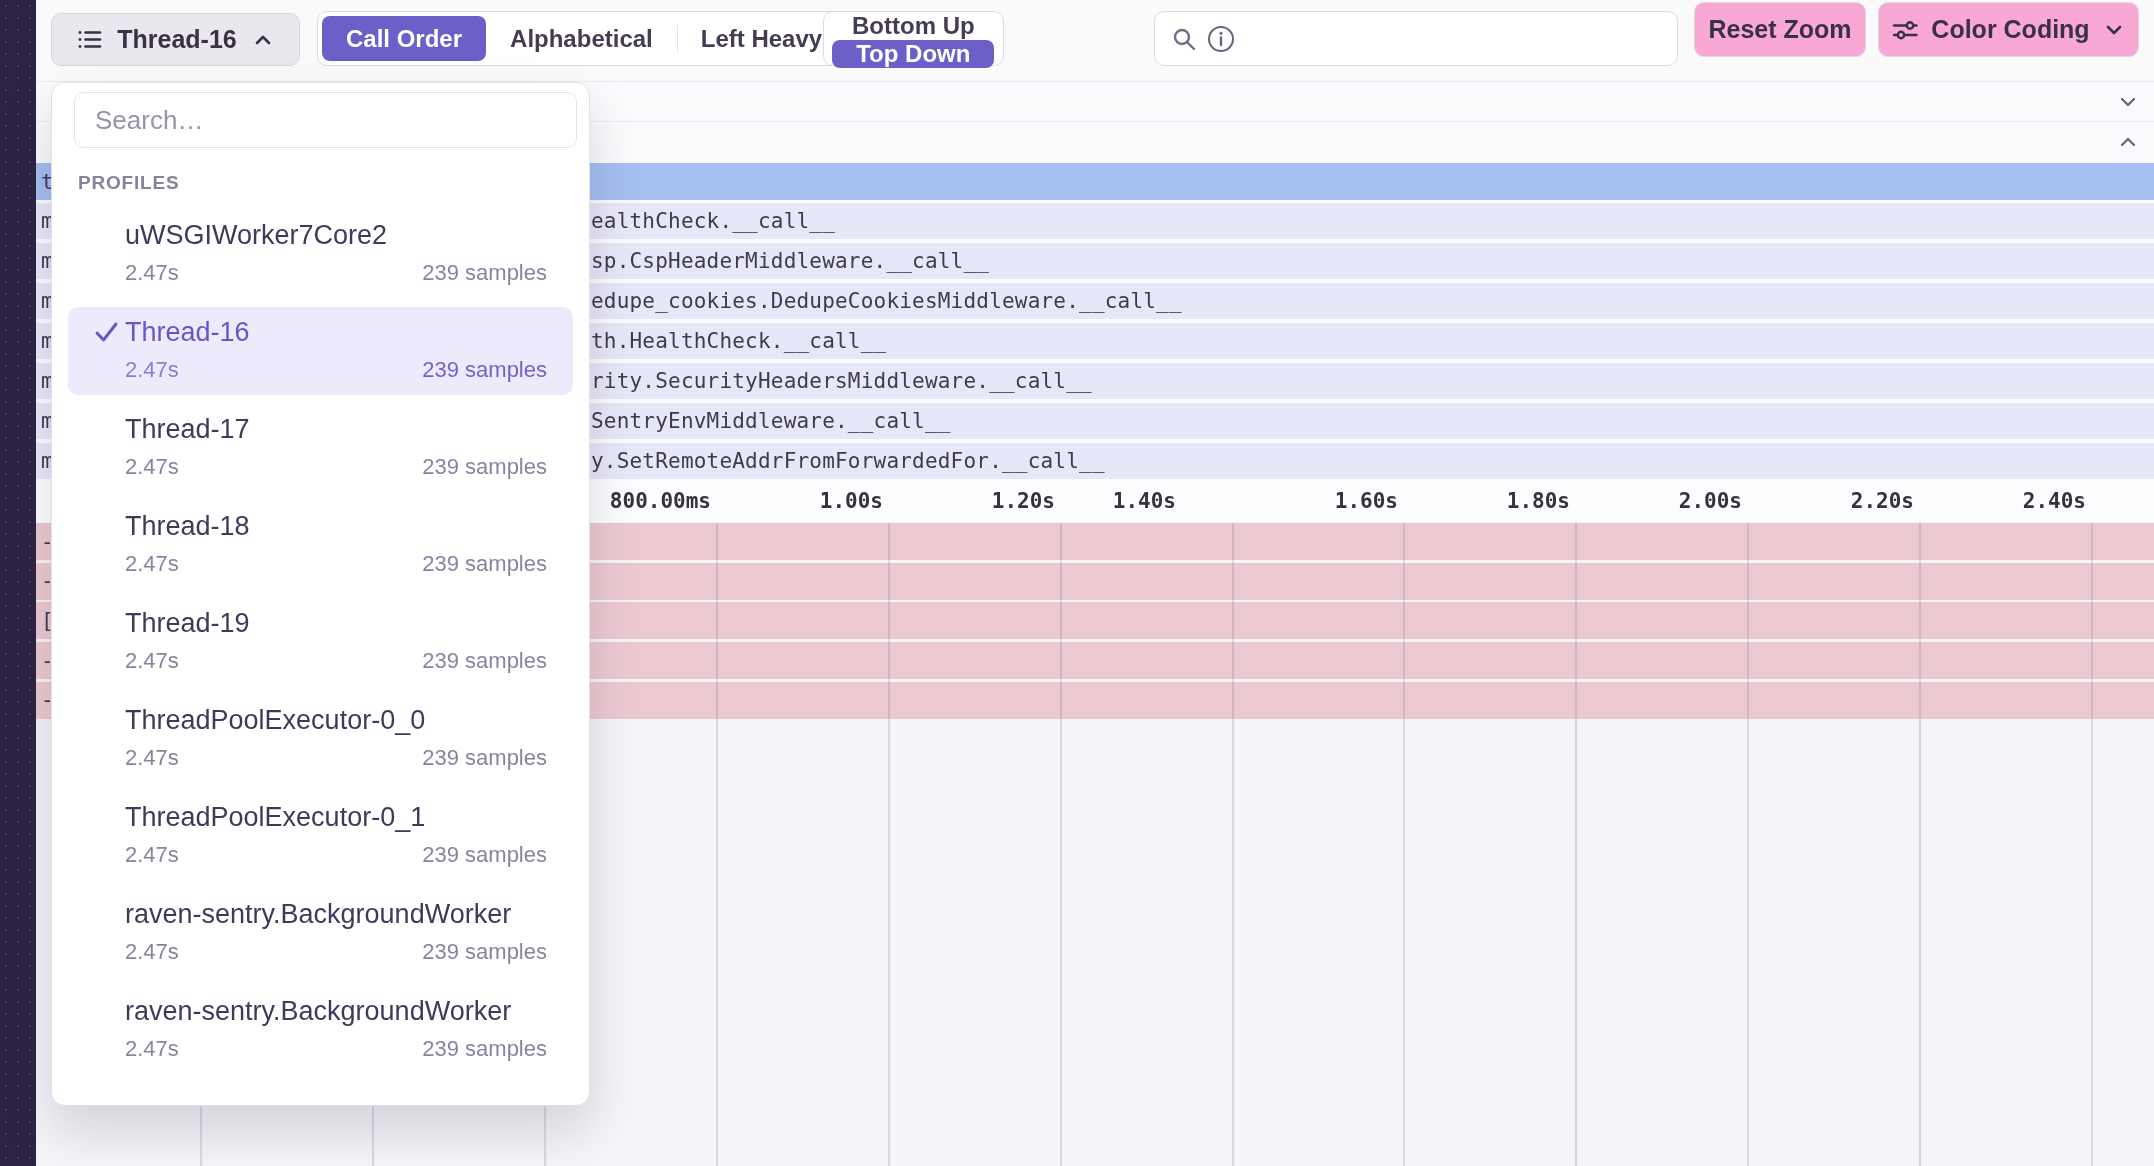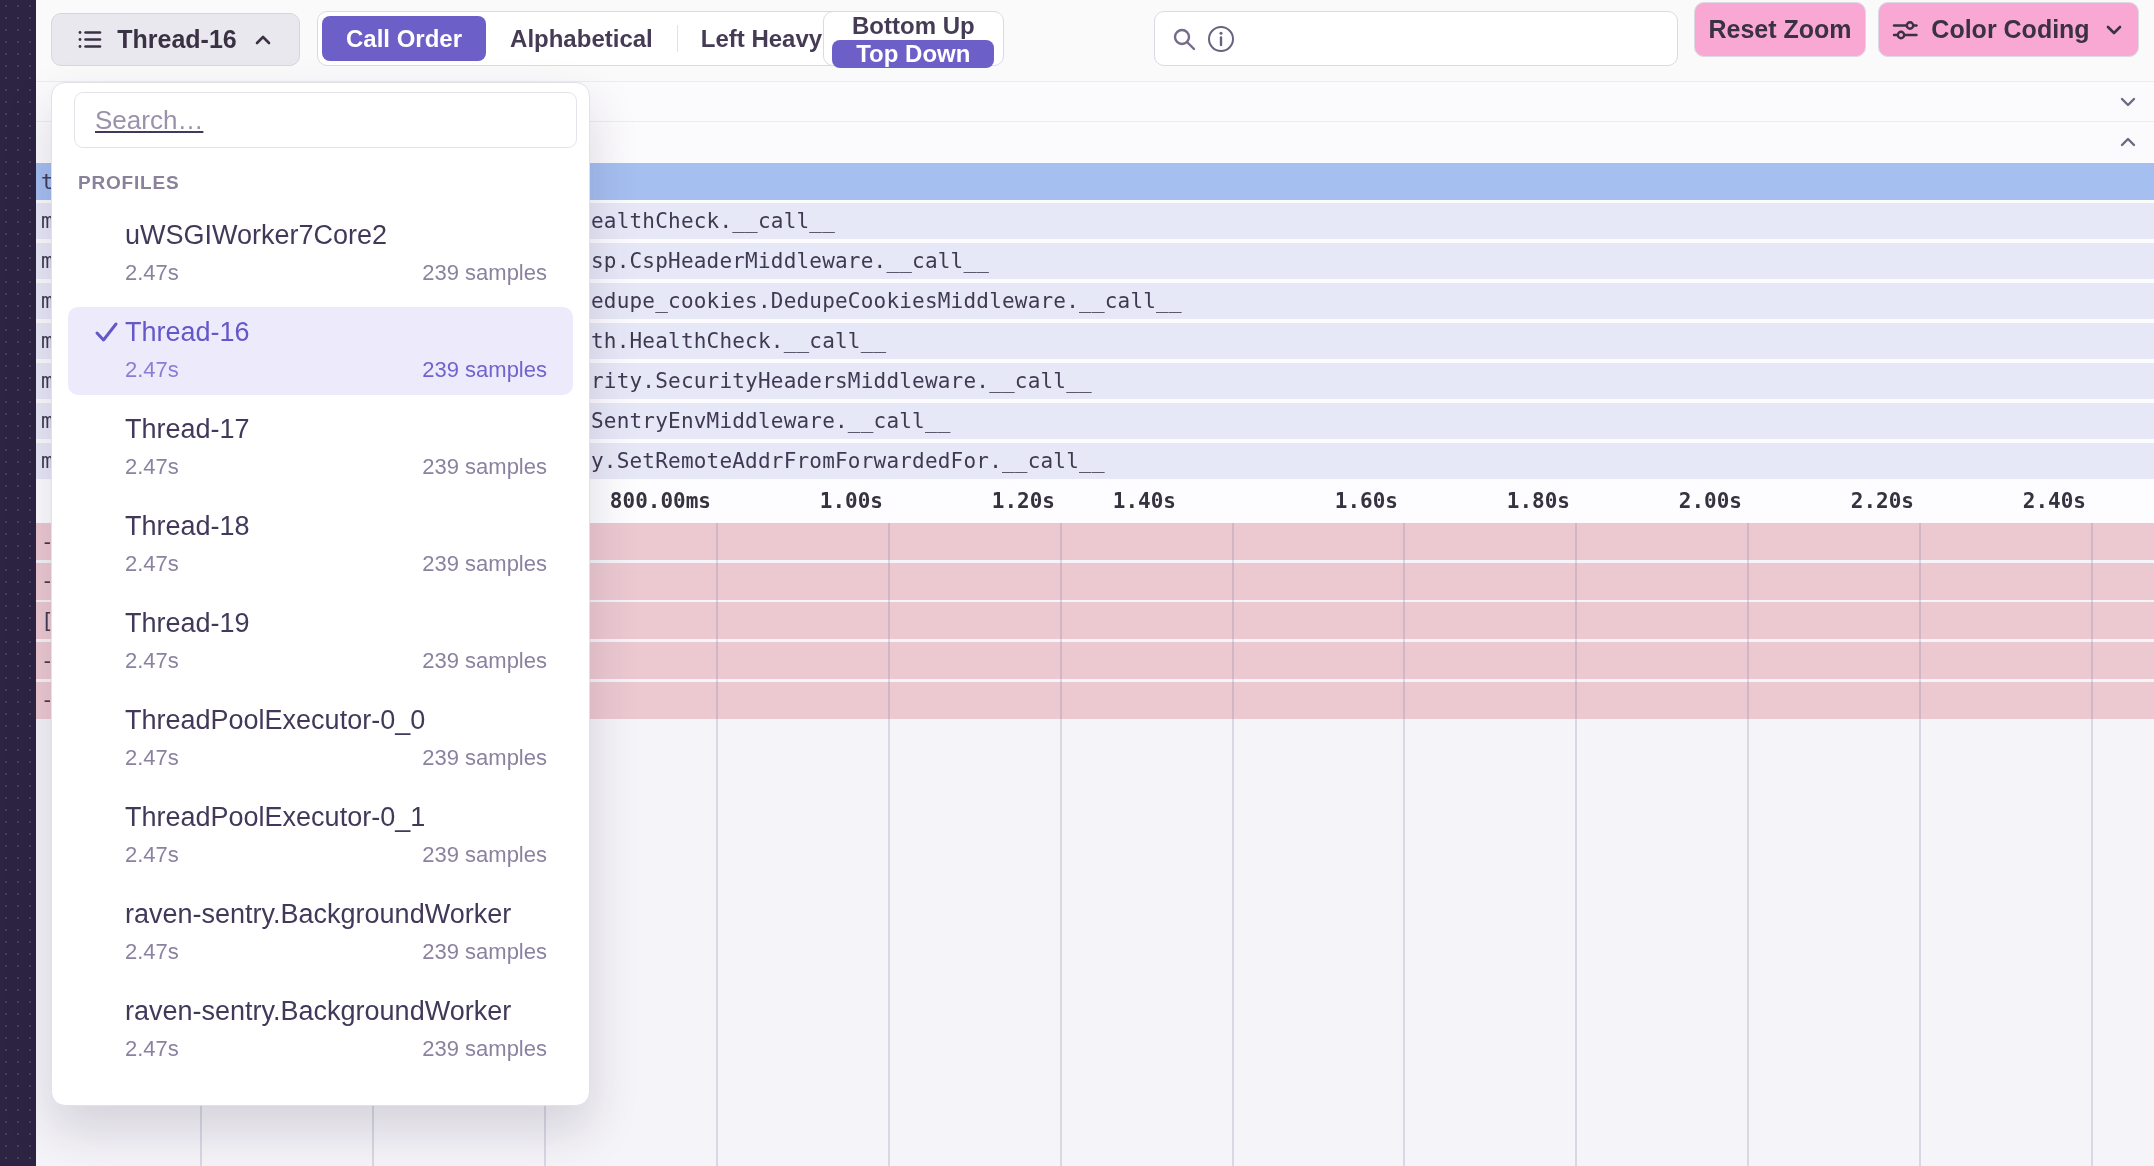--- a/index.html
+++ b/index.html
@@ -54,21 +54,21 @@
   .gridline{position:absolute;top:523px;height:643px;width:2px;background:rgba(120,112,150,.22);z-index:3;}
   .tick{position:absolute;top:489px;width:170px;text-align:right;z-index:3;
     font-family:"DejaVu Sans Mono",monospace;font-size:21px;font-weight:600;color:#37323f;}
   
   .dropdown{box-sizing:border-box;position:absolute;left:51px;top:82px;width:539px;height:1024px;
     background:#fff;border:1px solid #e3e0e9;border-radius:14px;z-index:10;
     box-shadow:0 24px 50px rgba(43,34,70,.16);overflow:hidden;}
   .dd-search{box-sizing:border-box;margin:9px 12px 0 22px;height:56px;border:1.5px solid #e5e2ea;
     border-radius:9px;display:flex;align-items:center;padding:0 18px;}
   .dd-search input{flex:1;border:none;outline:none;font-family:"Liberation Sans",sans-serif;
-    font-size:26px;color:#42395a;background:transparent;min-width:0;text-decoration:underline;}
+    font-size:26px;color:#42395a;background:transparent;min-width:0;}
   .dd-search input::placeholder{color:#9a91ab;}
   .dd-section{margin:24px 0 0 26px;font-size:19px;font-weight:700;color:#8a819b;letter-spacing:.8px;}
   .dd-list{margin-top:16px;}
   .profile-item{margin:0 16px 9px;padding:10px 26px 12px 20px;border-radius:10px;cursor:pointer;}
   .profile-item.selected{background:#edeafb;}
   .name-row{display:flex;align-items:center;}
   .check{width:37px;display:flex;align-items:center;}
   .check svg{visibility:hidden;}
   .profile-item.selected .check svg{visibility:visible;}
   .p-name{font-size:27px;font-weight:500;color:#42395a;white-space:nowrap;}

